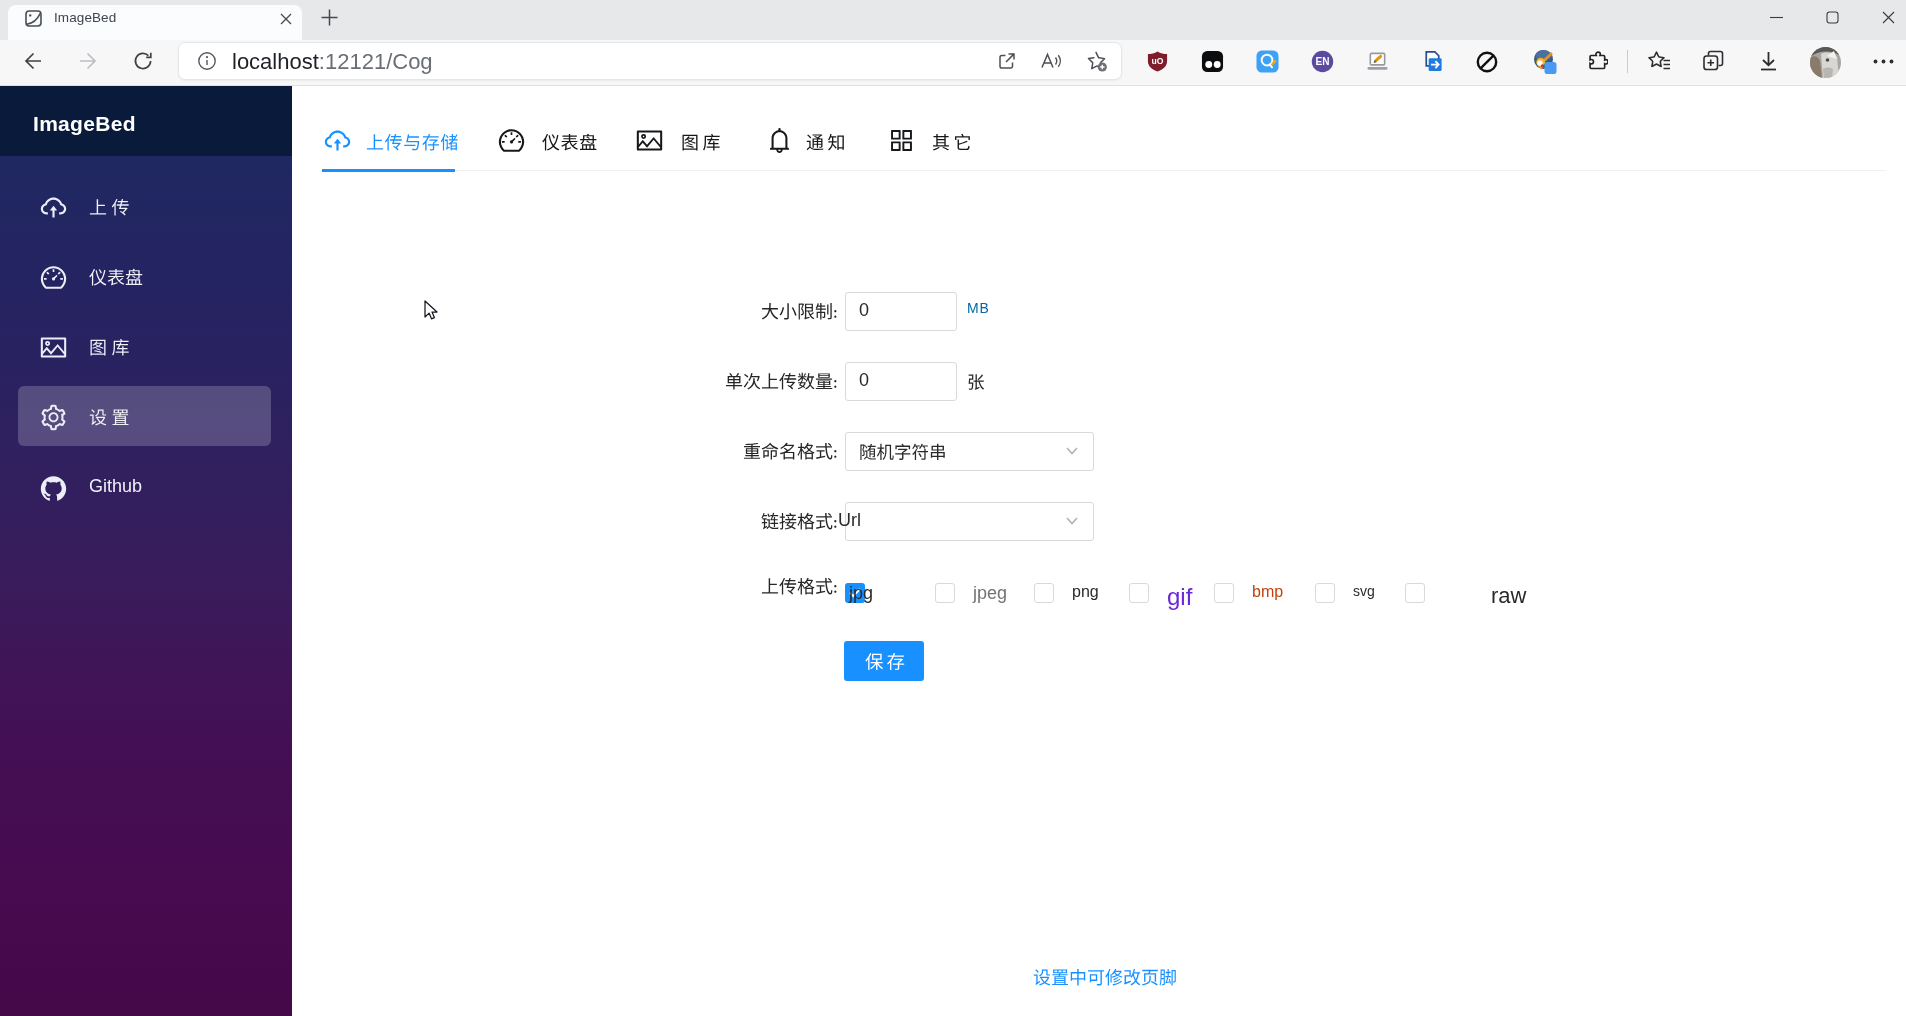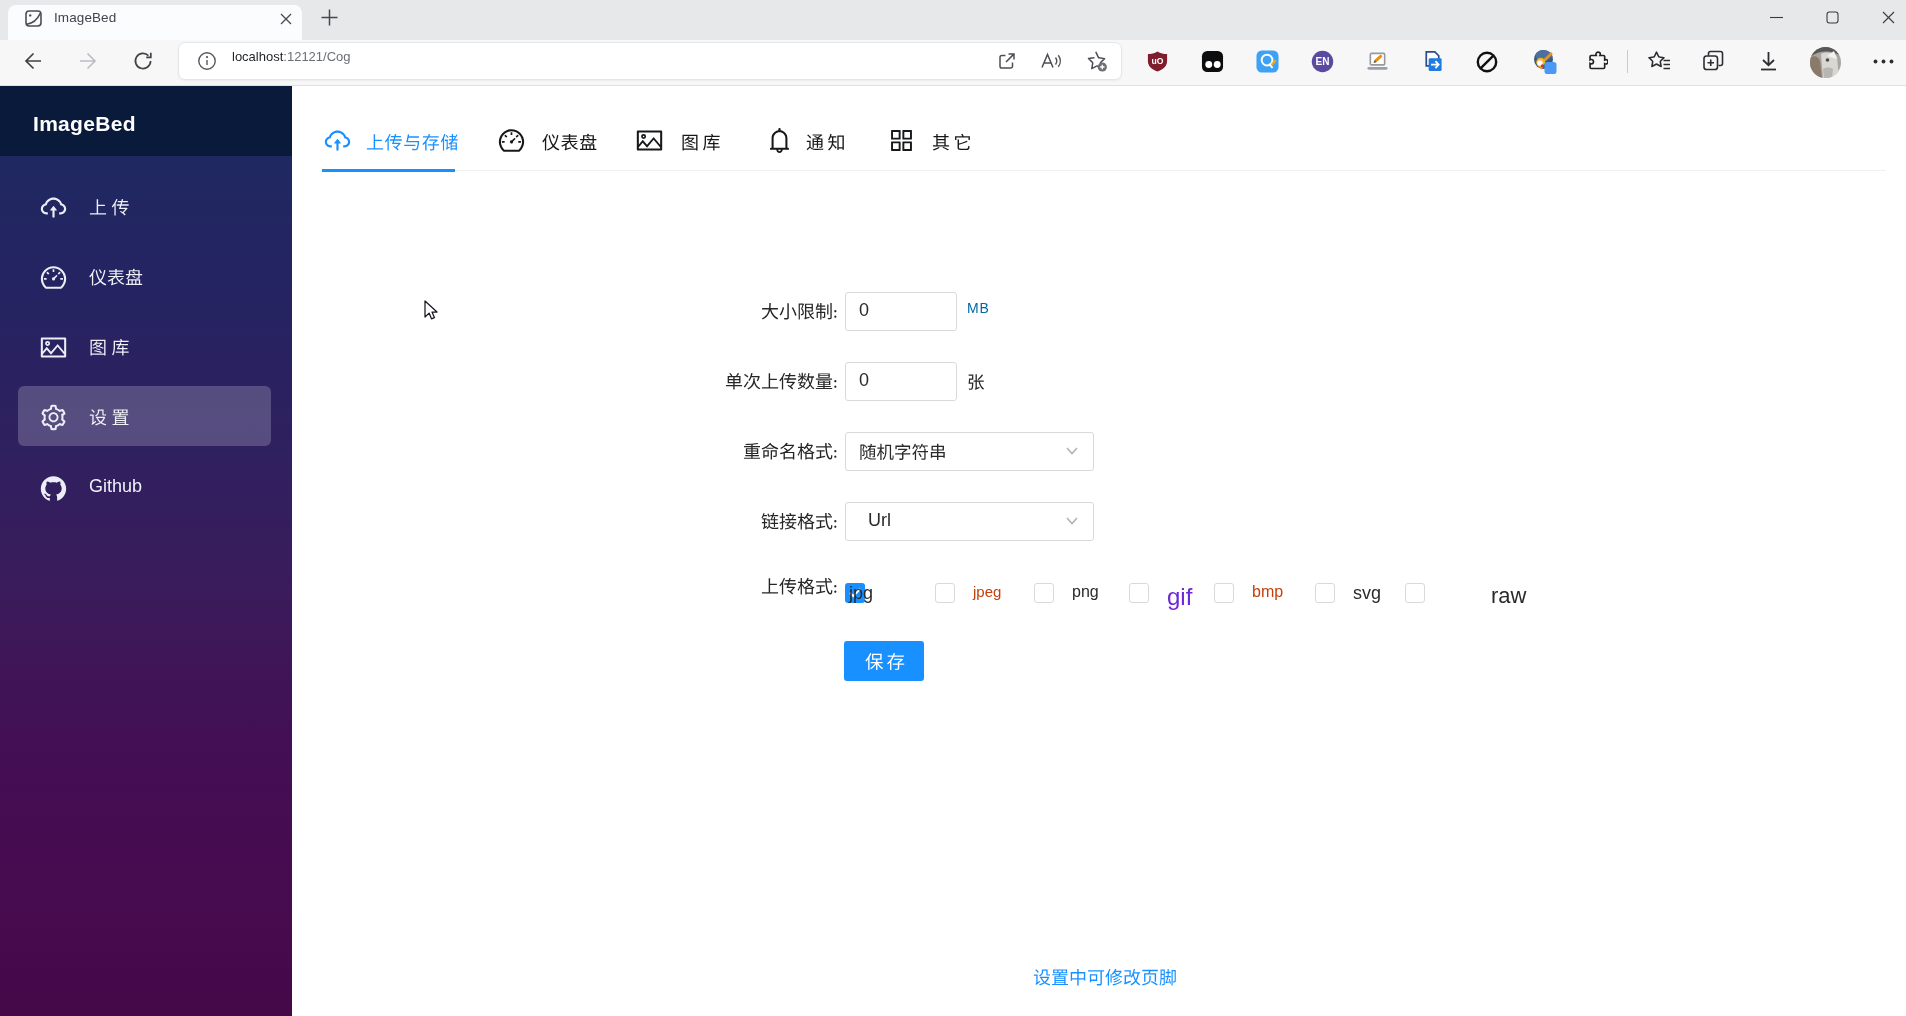--- a/index.html
+++ b/index.html
@@ -39,21 +39,21 @@
 <svg class="ic" style="left:133px;top:51px" width="20" height="20" viewBox="0 0 20 20" fill="none" stroke="#3f4246" stroke-width="1.7">
     <path d="M17.6 10a7.6 7.6 0 11-2.2-5.4"></path>
     <path d="M17.8 1.8v4.6h-4.6" stroke-width="1.7" fill="none"></path>
   </svg>
 <div class="abs" style="left:178px;top:42px;width:944px;height:38px;background:#fff;border:1px solid #e4e6e9;border-radius:7px;box-shadow:0 1px 2px rgba(0,0,0,.05)"></div>
 <svg class="ic" style="left:197px;top:51px" width="20" height="20" viewBox="0 0 20 20" fill="none" stroke="#55585e" stroke-width="1.4">
     <circle cx="10" cy="10" r="8.2"></circle>
     <path d="M10 9v5"></path>
     <circle cx="10" cy="6.2" r="0.4" fill="#55585e"></circle>
   </svg>
-<div class="abs" style="left:232px;top:49px;font-size:13px;color:#1e2126">localhost<span style="color:#6a6e75">:12121/Cog</span></div>
+<div class="abs" style="left:232px;top:49px;font-size:22px;color:#1e2126">localhost<span style="color:#6a6e75">:12121/Cog</span></div>
 <svg class="ic" style="left:997px;top:51px" width="20" height="20" viewBox="0 0 20 20" fill="none" stroke="#4c4f54" stroke-width="1.5">
     <path d="M8.5 4.5H4.8A1.8 1.8 0 003 6.3v8.9A1.8 1.8 0 004.8 17h8.9a1.8 1.8 0 001.8-1.8v-3.7M11.5 3h5.5v5.5M16.6 3.4L9 11"></path>
   </svg>
 <svg class="ic" style="left:1040px;top:51px" width="22" height="20" viewBox="0 0 22 20" fill="none" stroke="#4c4f54" stroke-width="1.5">
     <path d="M2 16.5L7.5 3.5L13 16.5M3.8 12h7.4"></path>
     <path d="M15.5 6.5a6 6 0 010 7M18.3 4.2a9.5 9.5 0 010 11.6" stroke-width="1.4"></path>
   </svg>
 <svg class="ic" style="left:1085px;top:50px" width="24" height="23" viewBox="0 0 24 23" fill="none" stroke="#4c4f54" stroke-width="1.5">
 <path d="M11 2.4l2.4 4.9a1 1 0 00.76.55l5.4.78-3.9 3.8a1 1 0 00-.3.9l.3 1.9M8.9 7.8l-5.4.78 3.9 3.8a1 1 0 01.3.9l-.93 5.4 4.8-2.5a1 1 0 01.94 0l1.7.9" stroke-linecap="round" stroke-linejoin="round"></path>
 <circle cx="17.3" cy="17" r="4.6" fill="#6d7076" stroke="none"></circle>
@@ -292,48 +292,48 @@
 <svg style="position:absolute;left:760.6px;top:509.5px;overflow:visible" width="77" height="22">
     <g fill="#262626" transform="translate(0,18.00) scale(0.01800)">
       <use href="#g94fe" x="0"></use>
       <use href="#g63a5" x="1000"></use>
       <use href="#g683c" x="2000"></use>
       <use href="#g5f0f" x="3000"></use>
       <use href="#g3a" x="4000"></use>
     </g>
   </svg>
 <div class="abs" style="left:844.5px;top:501.5px;width:249px;height:39.5px;border:1.3px solid #d9d9d9;border-radius:3px;background:#fff"></div>
-<div class="abs" style="left:868px;top:510px;font-size:18px;color:#2a2a2a">Url</div>
+<div class="abs" style="left:838px;top:510px;font-size:18px;color:#2a2a2a">Url</div>
 <svg class="ic" style="left:1066px;top:517px" width="12" height="8" viewBox="0 0 12 8" fill="none" stroke="#aeb2b8" stroke-width="1.5">
     <path d="M1 1l5 5.6L11 1"></path>
   </svg>
 <svg style="position:absolute;left:760.6px;top:574.5px;overflow:visible" width="77" height="22">
     <g fill="#262626" transform="translate(0,18.00) scale(0.01800)">
       <use href="#g4e0a" x="0"></use>
       <use href="#g4f20" x="1000"></use>
       <use href="#g683c" x="2000"></use>
       <use href="#g5f0f" x="3000"></use>
       <use href="#g3a" x="4000"></use>
     </g>
   </svg>
 <div class="abs" style="left:845px;top:583px;width:20px;height:20px;background:#1890ff;border-radius:3px"></div>
 <svg class="ic" style="left:849px;top:588px" width="12" height="10" viewBox="0 0 12 10" fill="none" stroke="#fff" stroke-width="1.9">
     <path d="M1 4.7l3.2 3.4L11 1"></path>
   </svg>
 <div class="abs" style="left:849px;top:583px;font-size:18px;color:#2a2a2a">jpg</div>
 <div class="abs" style="left:935px;top:583px;width:20px;height:20px;background:#fff;border:1.3px solid #d9d9d9;border-radius:3px"></div>
-<div class="abs" style="left:973px;top:583px;font-size:15px;color:#c2410c">jpeg</div>
+<div class="abs" style="left:973px;top:583px;font-size:18px;color:#737373">jpeg</div>
 <div class="abs" style="left:1034px;top:583px;width:20px;height:20px;background:#fff;border:1.3px solid #d9d9d9;border-radius:3px"></div>
 <div class="abs" style="left:1072px;top:583px;font-size:16px;color:#2a2a2a">png</div>
 <div class="abs" style="left:1129px;top:583px;width:20px;height:20px;background:#fff;border:1.3px solid #d9d9d9;border-radius:3px"></div>
 <div class="abs" style="left:1167px;top:583px;font-size:24px;color:#6d28d9">gif</div>
 <div class="abs" style="left:1214px;top:583px;width:20px;height:20px;background:#fff;border:1.3px solid #d9d9d9;border-radius:3px"></div>
 <div class="abs" style="left:1252px;top:583px;font-size:16px;color:#c2410c">bmp</div>
 <div class="abs" style="left:1315px;top:583px;width:20px;height:20px;background:#fff;border:1.3px solid #d9d9d9;border-radius:3px"></div>
-<div class="abs" style="left:1353px;top:583px;font-size:18px;color:#2a2a2a">svg</div>
+<div class="abs" style="left:1353px;top:583px;font-size:14px;color:#2a2a2a">svg</div>
 <div class="abs" style="left:1405px;top:583px;width:20px;height:20px;background:#fff;border:1.3px solid #d9d9d9;border-radius:3px"></div>
 <div class="abs" style="left:1491px;top:583px;font-size:22px;color:#2a2a2a">raw</div>
 <div class="abs" style="left:844px;top:641px;width:80px;height:39.5px;background:#1890ff;border-radius:3px"></div>
 <svg style="position:absolute;left:864.5px;top:649.5px;overflow:visible" width="40" height="23">
     <g fill="#fff" transform="translate(0,18.50) scale(0.01850)">
       <use href="#g4fdd" x="0"></use>
       <use href="#g5b58" x="1162"></use>
     </g>
   </svg>
 <svg style="position:absolute;left:1033.0px;top:966.0px;overflow:visible" width="144" height="22">

